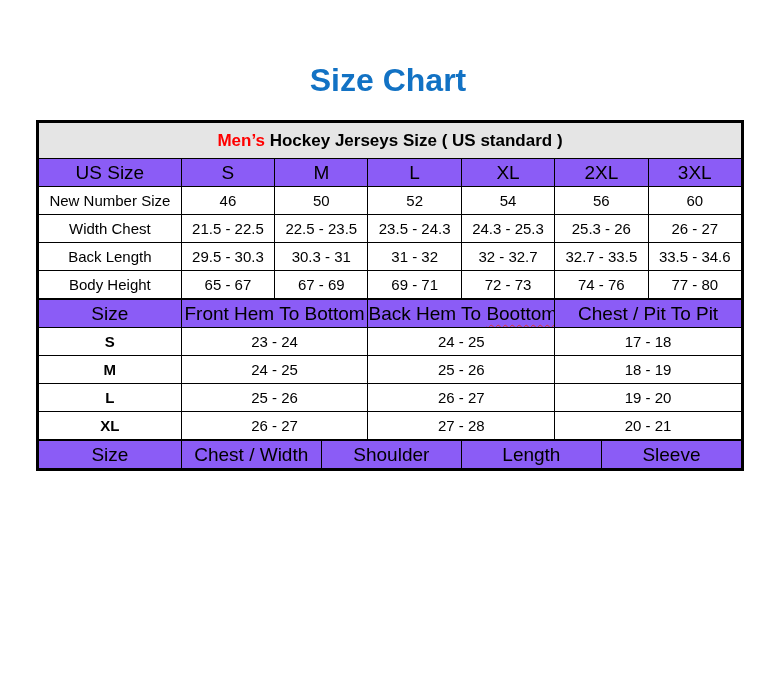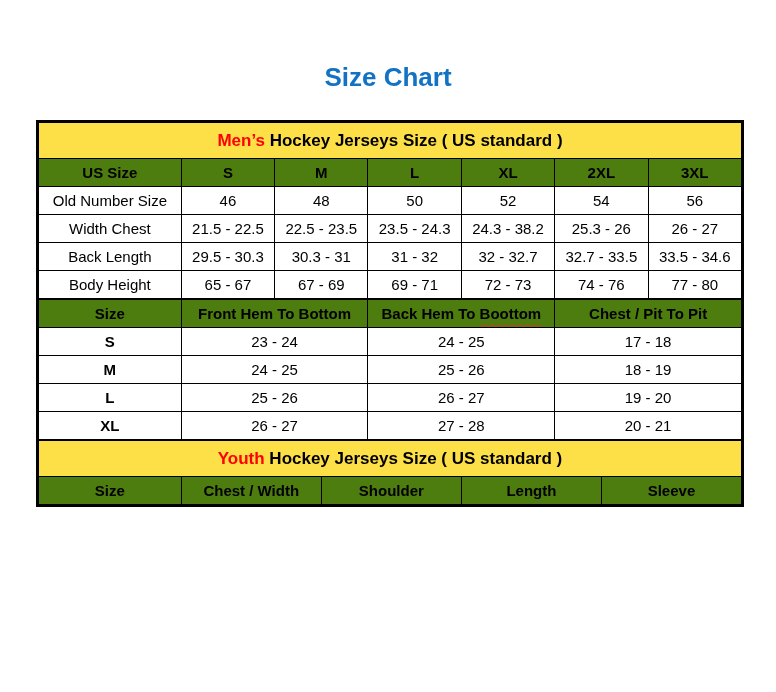--- a/index.html
+++ b/index.html
@@ -13,21 +13,21 @@
     height: 692px;
     background: #ffffff;
     overflow: hidden;
   }
   .page-title {
     position: absolute;
     top: 62px;
     left: 0;
     width: 776px;
     text-align: center;
-    font-size: 26px;
+    font-size: 32px;
     font-weight: bold;
     color: #1272C4;
     letter-spacing: 0px;
   }
   .chart-wrap {
     position: absolute;
     top: 120px;
     left: 36px;
     width: 708px;
     border: 2px solid #000000;
@@ -40,31 +40,31 @@
   }
   table.size-table td, table.size-table th {
     border: 1px solid #000000;
     text-align: center;
     vertical-align: middle;
     color: #000000;
     overflow: hidden;
     white-space: nowrap;
   }
   tr.band-row td {
-    background: #fde047;
+    background: #e5e5e5;
     height: 36px;
     font-size: 17px;
     font-weight: bold;
   }
   tr.band-row .red-word { color: #FF0000; }
   tr.head-row th {
     height: 28px;
-    font-size: 15px;
-    font-weight: bold;
-    background: #4d7c0f;
+    font-size: 19px;
+    font-weight: normal;
+    background: #8b5cf6;
   }
   tr.data-row td {
     height: 28px;
     font-size: 15px;
     font-weight: normal;
     background: #ffffff;
   }
   tr.data-row td.lbl-plain  { font-weight: normal; }
   tr.data-row td.lbl-bold   { font-weight: bold; }
   .misspelled {
@@ -106,34 +106,34 @@
       <tr class="head-row">
         <th>US Size</th>
         <th>S</th>
         <th>M</th>
         <th>L</th>
         <th>XL</th>
         <th>2XL</th>
         <th>3XL</th>
       </tr>
       <tr class="data-row">
-        <td class="lbl-plain">Old Number Size</td>
+        <td class="lbl-plain">New Number Size</td>
         <td>46</td>
-        <td>48</td>
         <td>50</td>
         <td>52</td>
         <td>54</td>
         <td>56</td>
+        <td>60</td>
       </tr>
       <tr class="data-row">
         <td class="lbl-plain">Width Chest</td>
         <td>21.5 - 22.5</td>
         <td>22.5 - 23.5</td>
         <td>23.5 - 24.3</td>
-        <td>24.3 - 38.2</td>
+        <td>24.3 - 25.3</td>
         <td>25.3 - 26</td>
         <td>26 - 27</td>
       </tr>
       <tr class="data-row">
         <td class="lbl-plain">Back Length</td>
         <td>29.5 - 30.3</td>
         <td>30.3 - 31</td>
         <td>31 - 32</td>
         <td>32 - 32.7</td>
         <td>32.7 - 33.5</td>
@@ -194,23 +194,20 @@
 
     <table class="size-table">
       <colgroup>
         <col class="yth-c0">
           <col class="yth-c">
           <col class="yth-c">
           <col class="yth-c">
           <col class="yth-c">
       </colgroup>
       <tbody>
-          <tr class="band-row">
-        <td colspan="5"><span class="red-word">Youth</span><span> Hockey Jerseys Size ( US standard )</span></td>
-      </tr>
       <tr class="head-row">
         <th>Size</th>
         <th>Chest / Width</th>
         <th>Shoulder</th>
         <th>Length</th>
         <th>Sleeve</th>
       </tr>
     </tbody>
       </table>
 

